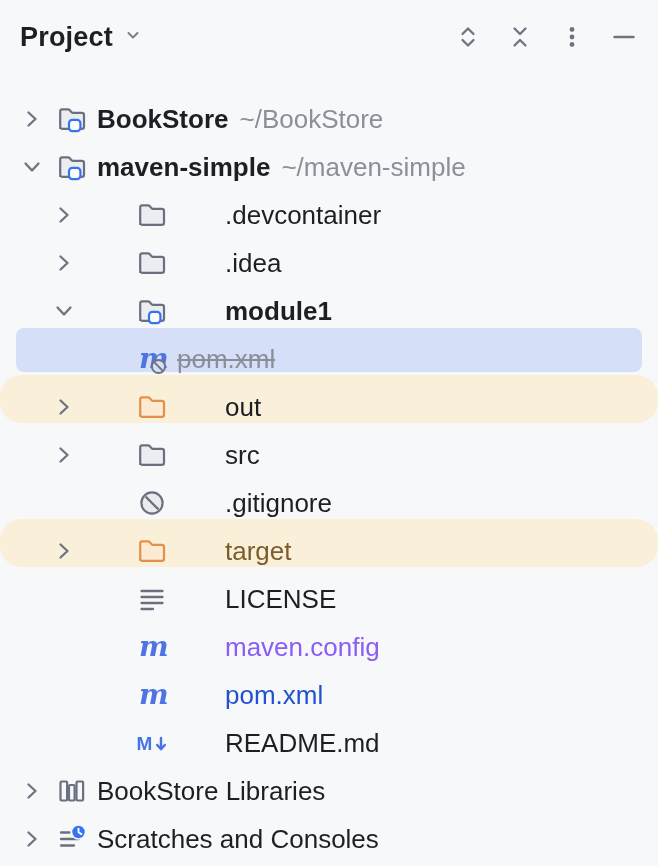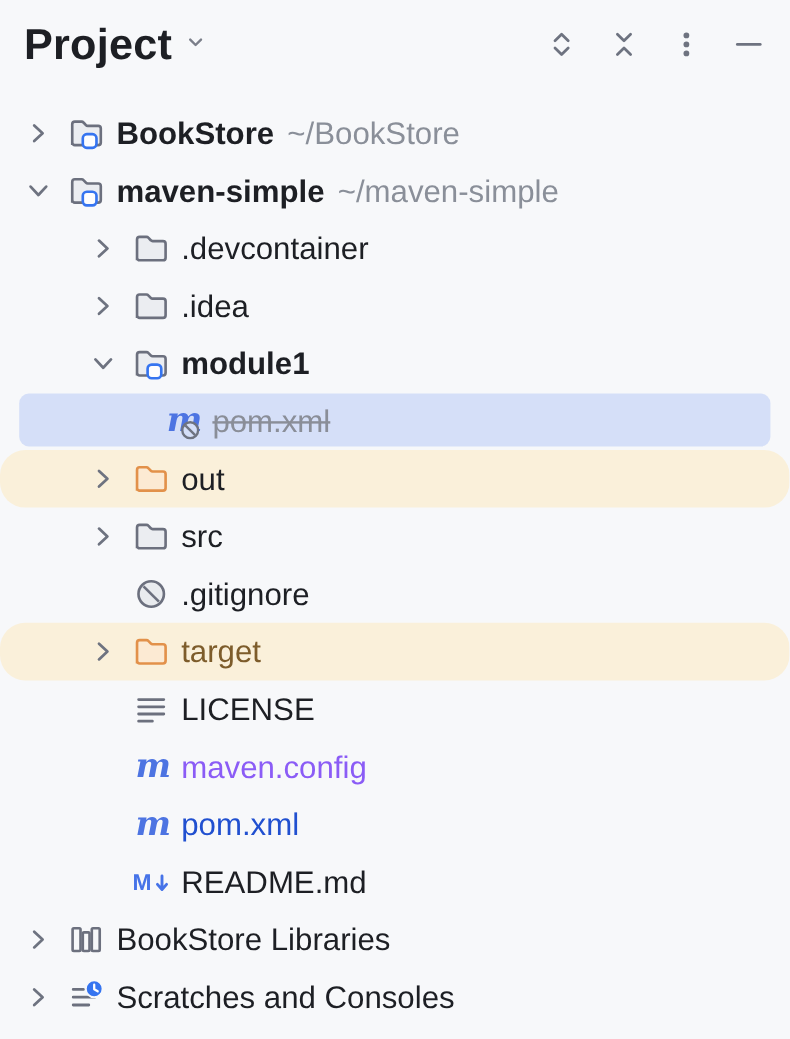--- a/index.html
+++ b/index.html
@@ -8,32 +8,32 @@
   }
   *{box-sizing:border-box;}
   html,body{margin:0;padding:0;}
   body{
     width:658px;height:866px;background:var(--bg);
     font-family:"Liberation Sans",sans-serif;color:var(--text);
     overflow:hidden;
   }
   .header{display:flex;align-items:center;height:74px;padding:0 18px 0 20px;}
   .title-wrap{display:flex;align-items:center;gap:9px;cursor:pointer;}
-  .title{font-size:36px;font-weight:700;letter-spacing:.2px;}
+  .title{font-size:27px;font-weight:700;letter-spacing:.2px;}
   .hdr-icons{margin-left:auto;display:flex;gap:20px;align-items:center;}
   .icon-btn{width:32px;height:32px;display:flex;align-items:center;justify-content:center;border-radius:6px;}
   .tree{padding-top:13px;}
-  .row{height:48px;display:flex;align-items:center;position:relative;font-size:26px;}
+  .row{height:48px;display:flex;align-items:flex-end;position:relative;font-size:26px;}
   .row > *{position:relative;z-index:1;}
   .row .chev{width:32px;height:32px;flex:none;display:flex;align-items:center;justify-content:center;}
   .row .ficon{width:32px;height:32px;flex:none;margin-left:8px;display:flex;align-items:center;justify-content:center;}
   .row .label{margin-left:9px;white-space:pre;}
   .row .suffix{margin-left:11px;color:var(--suffix);font-weight:400;white-space:pre;}
   .lvl0{padding-left:16px;}
-  .lvl1{padding-left:70px;}
+  .lvl1{padding-left:48px;gap:48px;}
   .lvl2{padding-left:96px;}
   .excluded-bg{background:var(--cream);border-radius:21px;}
   .sel-bg{position:absolute;left:16px;right:16px;top:1px;bottom:3px;background:var(--sel);border-radius:8px;z-index:0;}
   .bold{font-weight:700;}
   .t-ignored{color:#8a8e98;text-decoration:line-through;}
   .t-excluded{color:#7d5c2b;}
   .t-added{color:#8b5cf6;}
   .t-modified{color:#2150d0;}
 </style>
 </head>

